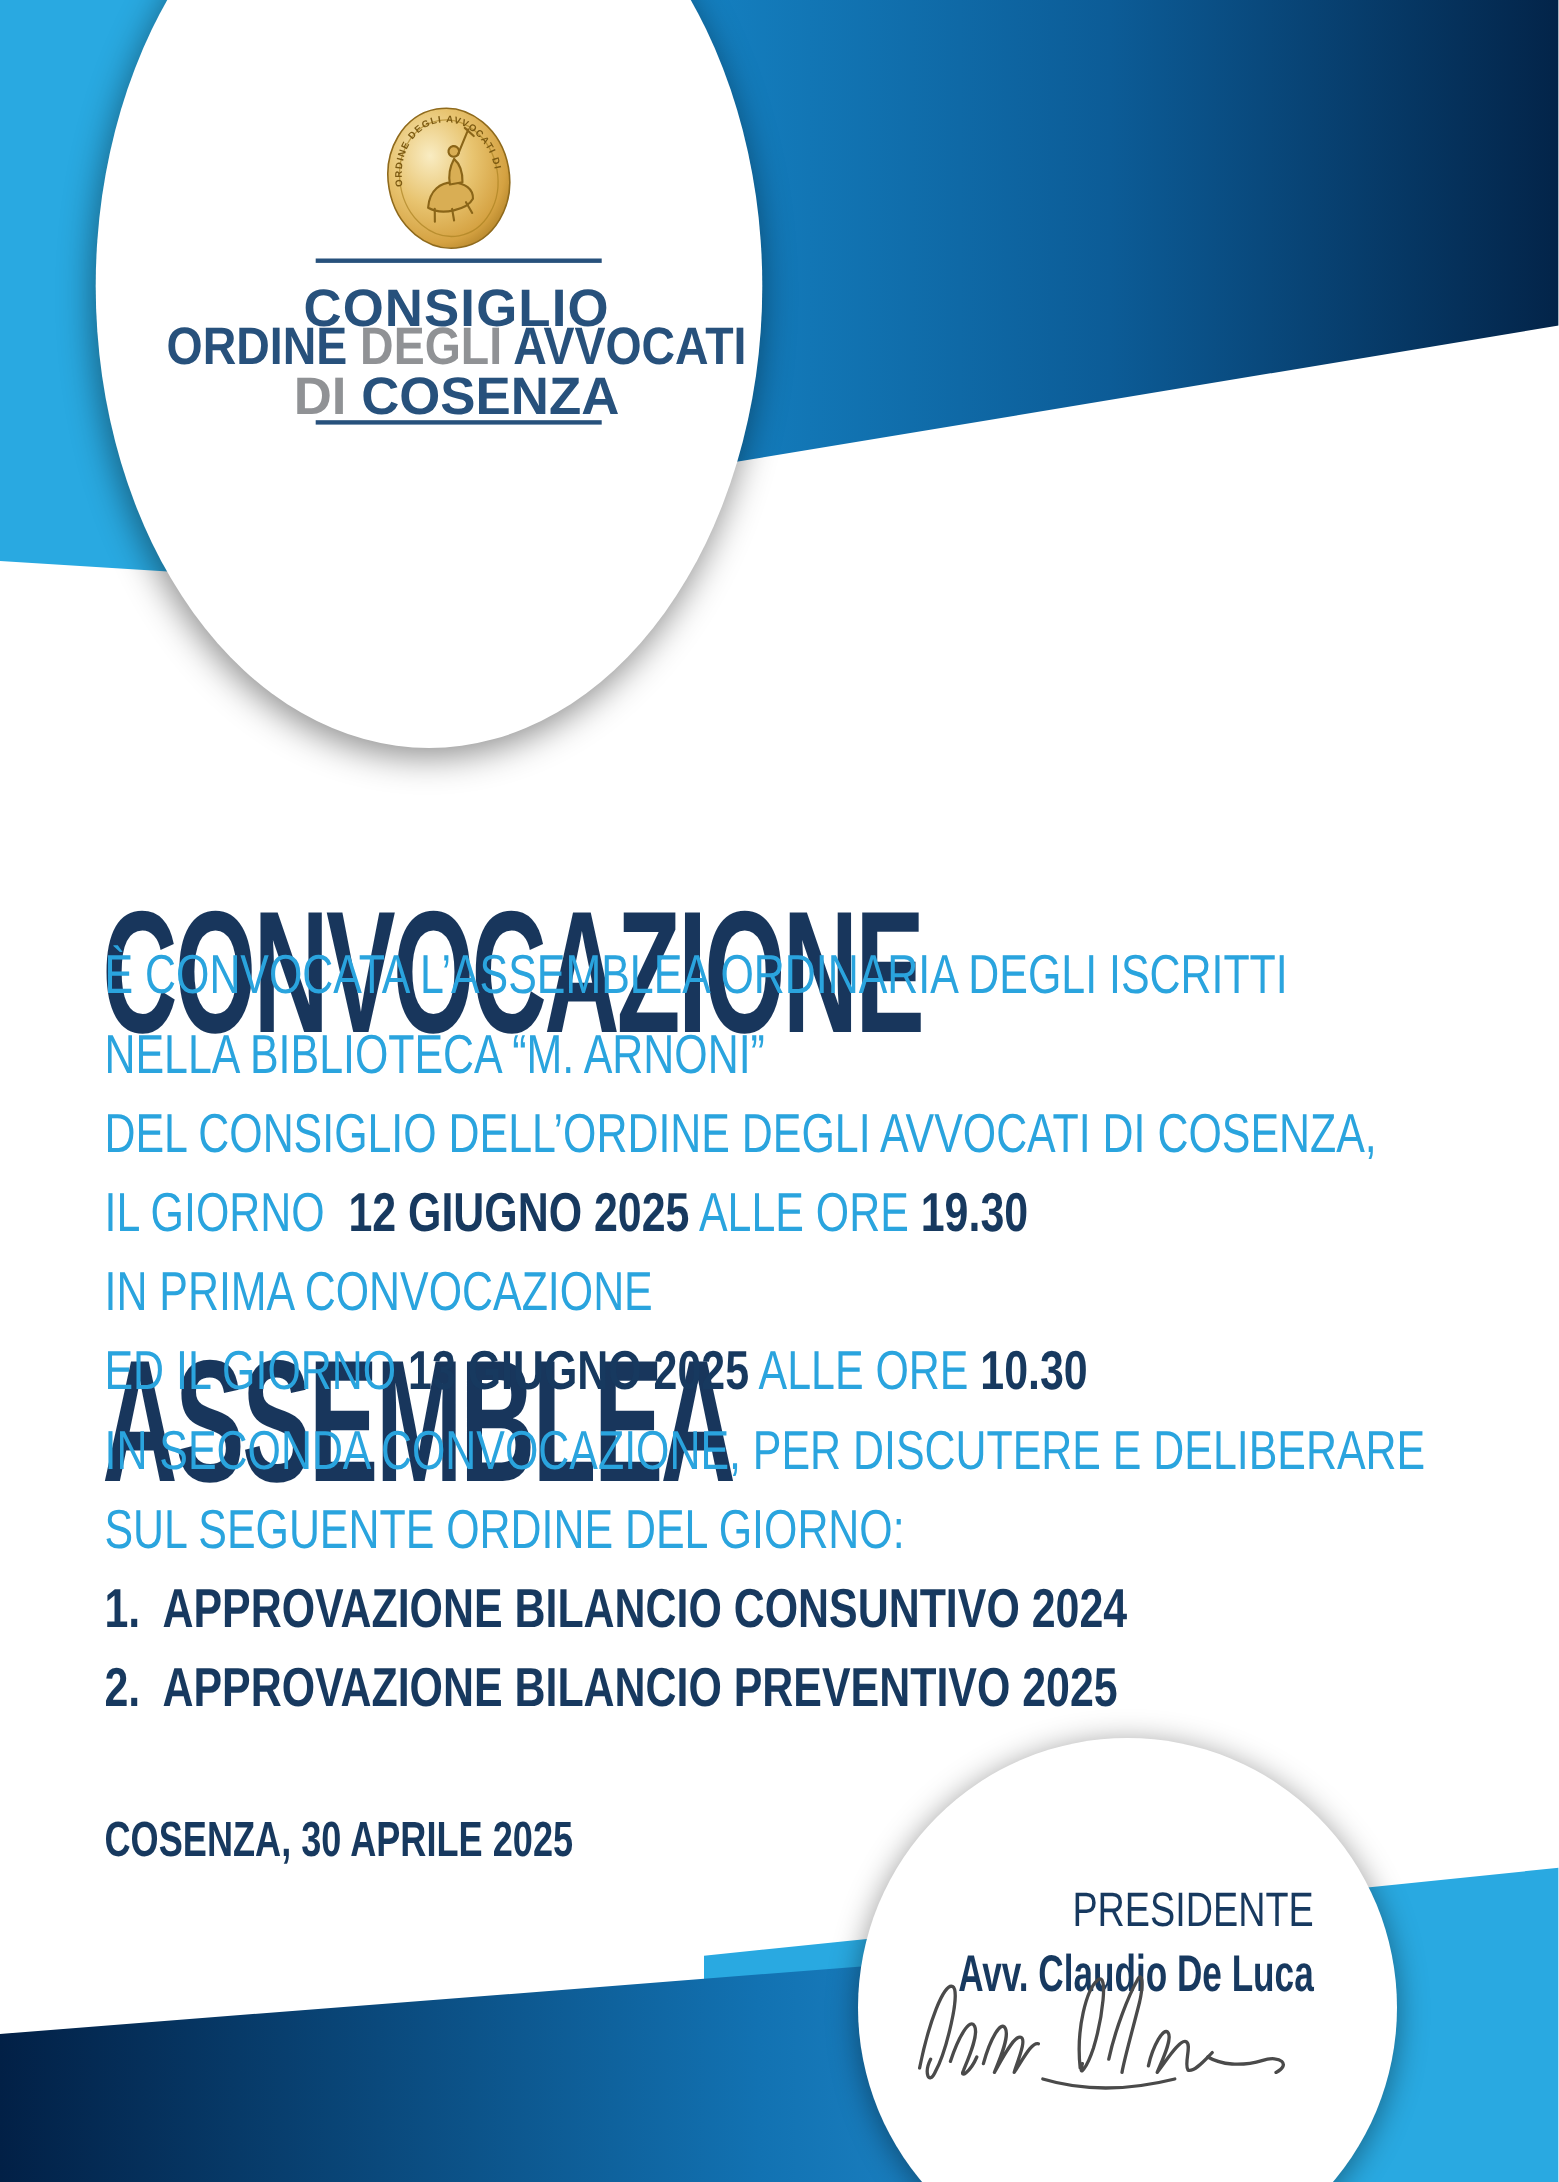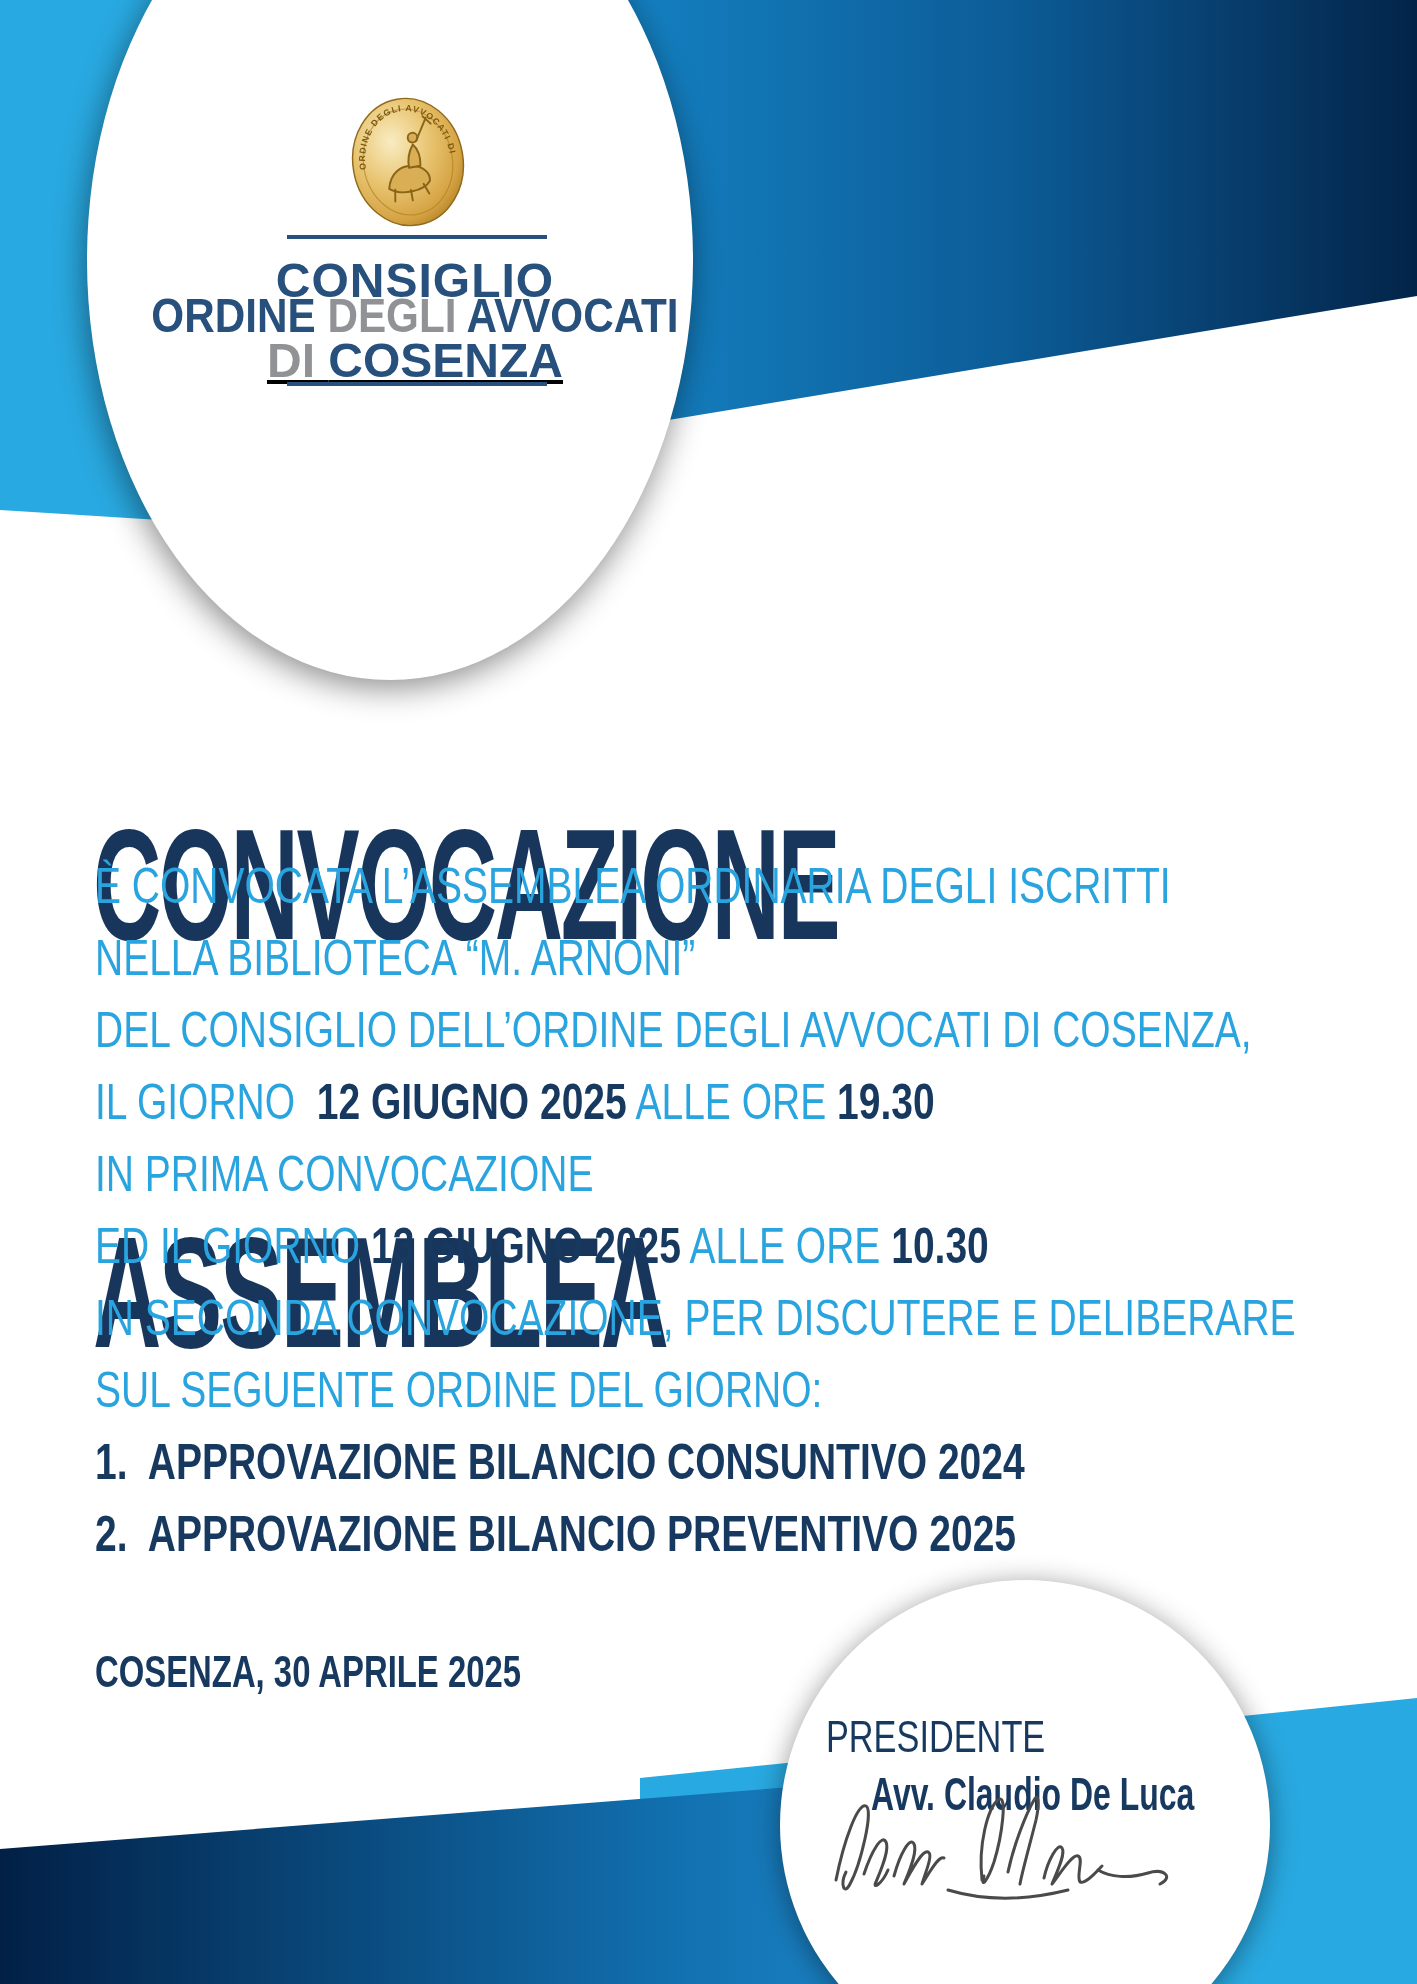--- a/index.html
+++ b/index.html
@@ -20,35 +20,35 @@
   }
   .content{z-index:2;}
   
   .coin{left:350px;top:93px;width:116px;height:138px;z-index:2;}
   .logo-rule{height:4px;background:#27517c;z-index:2;}
   .rule-top{left:287px;top:235px;width:260px;}
   .rule-bottom{left:287px;top:382px;width:260px;}
   .logo-line{z-index:2;font-weight:bold;font-size:48px;line-height:1;text-align:center;white-space:pre;}
   .logo-line1{left:215px;top:245px;width:400px;letter-spacing:1px;margin-top:12px;}
   .logo-line2{left:107px;top:292px;width:616px;transform:scaleX(.88);transform-origin:center top;}
-  .logo-line3{left:215px;top:337px;width:400px;text-decoration:underline;}
+  .logo-line3{left:215px;top:337px;width:400px;}
   .ln{color:#27517c;}
   .lg{color:#909295;}
   
   .title{left:93px;top:544px;width:1300px;color:#18365c;font-weight:bold;font-size:158px;
     line-height:136px;letter-spacing:-4px;transform:scaleX(.60);transform-origin:left top;white-space:pre;z-index:2;}
   
   .body-text{left:95px;top:850px;width:1500px;font-size:50px;line-height:72px;
     transform:scaleX(.78);transform-origin:left top;white-space:pre;z-index:2;}
   .c{color:#2aa4de;}
   .n{color:#17395f;font-weight:bold;}
   
   .place-date{left:95px;top:1646px;font-size:45px;font-weight:bold;color:#17395f;
     transform:scaleX(.73);transform-origin:left top;white-space:pre;z-index:2;}
-  .president-block{left:795px;top:1712px;width:430px;text-align:left;z-index:2;}
+  .president-block{left:795px;top:1712px;width:430px;text-align:right;z-index:2;}
   .president-role{font-size:44px;color:#17395f;display:inline-block;transform:scaleX(.78);transform-origin:center top;white-space:pre;}
   .president-name{font-size:47px;font-weight:bold;color:#17395f;display:inline-block;transform:scaleX(.68);transform-origin:center top;margin-top:4px;white-space:pre;}
   .signature{left:830px;top:1780px;z-index:2;}
 </style>
 </head>
 <body>
 
 <div id="poster">
 
   <svg id="bg-shapes" width="1417" height="1984" viewBox="0 0 1417 1984">

